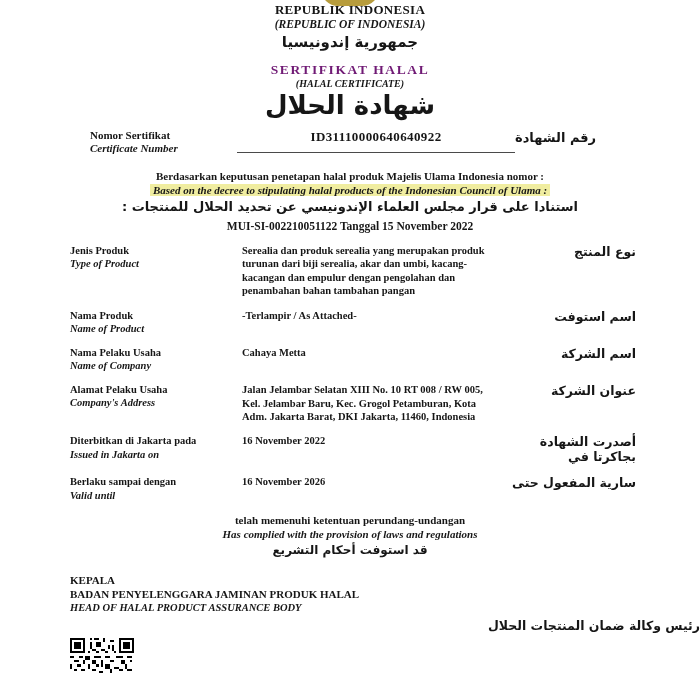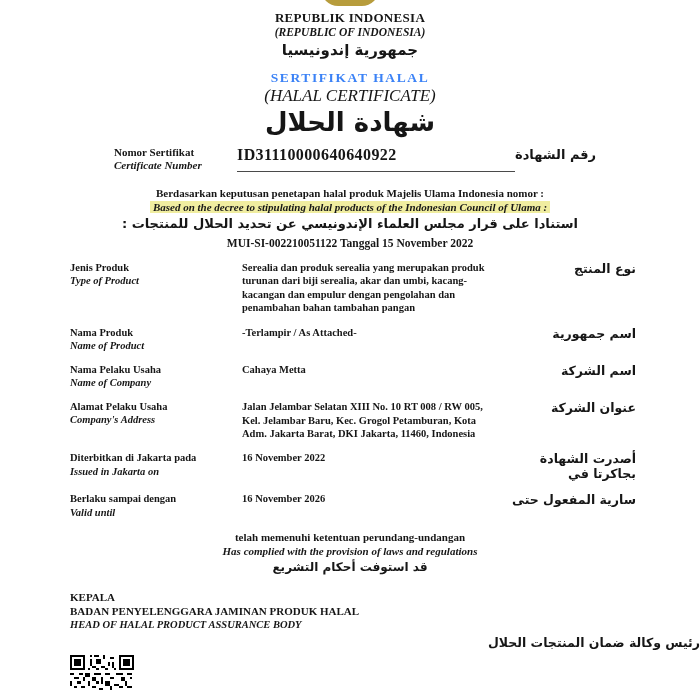--- a/index.html
+++ b/index.html
@@ -12,34 +12,34 @@
   .center{text-align:center}
   .ar{font-family:"DejaVu Sans", sans-serif;direction:rtl;unicode-bidi:isolate}
 
   
   .emblem{
     position:absolute;top:-16px;left:50%;transform:translateX(-50%);
     width:58px;height:22px;background:#b79c3c;
     border-radius:8px 8px 28px 28px;
   }
 
-  .hdr{padding-top:10px}
+  .hdr{padding-top:2px}
   .country{font-size:13px;font-weight:bold;letter-spacing:.3px}
   .country-en{font-size:11.5px;font-weight:bold;font-style:italic}
   .country-ar{font-size:15px;font-weight:bold;margin-top:3px}
-  .title{margin-top:11px;font-size:13.5px;font-weight:bold;letter-spacing:1.6px;color:#3b82f6}
-  .title-en{font-size:17px;font-weight:normal;font-style:italic}
+  .title{margin-top:11px;font-size:13.5px;font-weight:bold;letter-spacing:1.6px;color:#701a75}
+  .title-en{font-size:10px;font-weight:bold;font-style:italic}
   .title-ar{font-size:26px;font-weight:bold;margin-top:1px;line-height:1.2}
 
   
   .cert-row{display:flex;align-items:flex-start;margin-top:8px}
-  .cert-label{width:237px;padding-left:114px;font-size:11px;line-height:1.2;box-sizing:border-box}
+  .cert-label{width:237px;padding-left:90px;font-size:11px;line-height:1.2;box-sizing:border-box}
   .cert-label .id{font-weight:bold}
   .cert-label .en{font-weight:bold;font-style:italic}
-  .cert-value{flex:1;text-align:left;font-size:16px;font-weight:bold;letter-spacing:.4px;border-bottom:1.5px solid #4a4a4a;padding-bottom:7px}
+  .cert-value{flex:1;text-align:center;font-size:13px;font-weight:bold;letter-spacing:.4px;border-bottom:1.5px solid #4a4a4a;padding-bottom:7px}
   .cert-ar{width:185px;box-sizing:border-box;padding-right:82px;text-align:left;font-size:13px;font-weight:bold;margin-top:1px}
 
   
   .decree{margin-top:13px;text-align:center;font-size:11px;line-height:1.32}
   .decree .id{font-weight:bold}
   .decree .en{font-weight:bold;font-style:italic}
   .decree .en .hl{background:#f0eda0;padding:0 3px}
   .decree .line-ar{font-size:13px;font-weight:bold;margin-top:0}
   .decree .num{font-weight:bold;font-size:11.5px;margin-top:4px}
 
@@ -110,21 +110,21 @@
       <div class="f-value">Serealia dan produk serealia yang merupakan produk turunan dari biji serealia, akar dan umbi, kacang-kacangan dan empulur dengan pengolahan dan penambahan bahan tambahan pangan</div>
       <div class="f-ar ar">نوع المنتج</div>
     </div>
 
     <div class="field-row">
       <div class="f-label">
         <div class="id">Nama Produk</div>
         <div class="en">Name of Product</div>
       </div>
       <div class="f-value">-Terlampir / As Attached-</div>
-      <div class="f-ar ar">اسم جمهورية</div>
+      <div class="f-ar ar">اسم استوفت</div>
     </div>
 
     <div class="field-row">
       <div class="f-label">
         <div class="id">Nama Pelaku Usaha</div>
         <div class="en">Name of Company</div>
       </div>
       <div class="f-value">Cahaya Metta</div>
       <div class="f-ar ar">اسم الشركة</div>
     </div>

